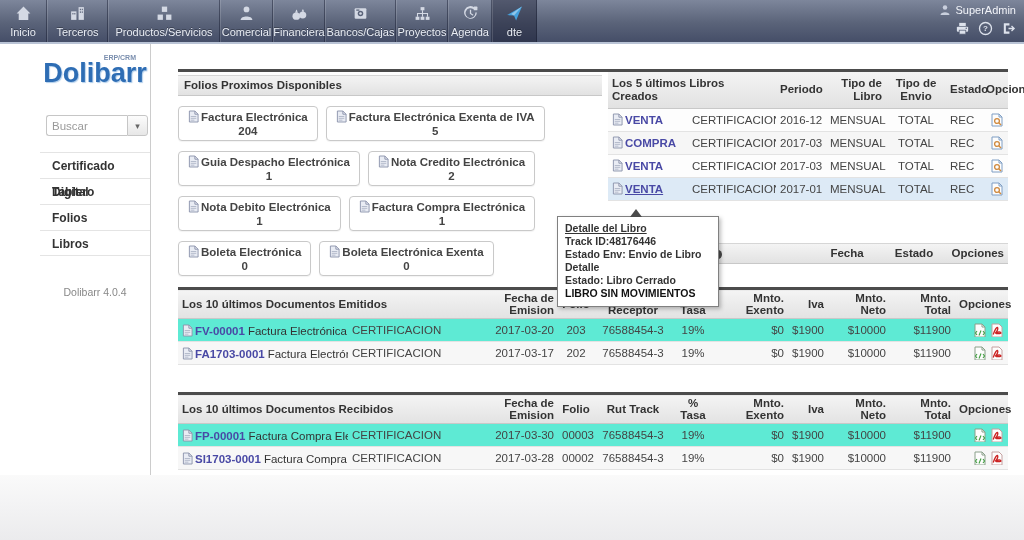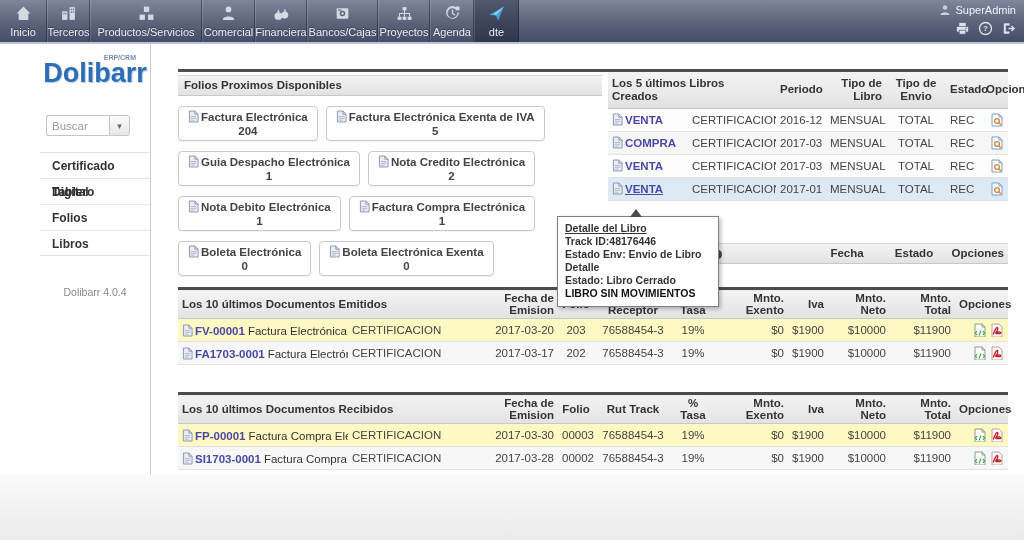--- a/index.html
+++ b/index.html
@@ -26,21 +26,21 @@
   .navicons { display:flex; gap:8px; justify-content:flex-end; margin-top:5px; }
   .navicons svg { width:15px; height:15px; fill:#dde2ec; cursor:pointer; }
 
   
   .sidebar { position:absolute; left:0; top:44px; width:151px; height:431px;
              background:#fff; border-right:1px solid #ccc;padding-left:40px; }
   .logo { text-align:center; margin-top:14px; position:relative; }
   .logo .big { font-size:27px; font-weight:bold; color:#2e6db4; letter-spacing:0px;
                text-shadow:1px 1px 1px rgba(120,170,220,.6); }
   .logo .sup { position:absolute; top:-4px; right:14px; font-size:7px; color:#7a8eae; font-weight:bold; }
-  .search { display:flex; margin:26px 20px 0 6px; height:21px; }
+  .search { display:flex; margin:26px 2px 0 6px; height:21px; }
   .search input { flex:1; min-width:0; border:1px solid #c6c6c6; border-right:none;
                   border-radius:3px 0 0 3px; padding:0 5px; font-size:11.5px; color:#444;
                   font-family:"Liberation Sans",sans-serif; }
   .search input::placeholder { color:#9a9a9a; }
   .search .drop { width:21px; border:1px solid #c6c6c6; border-radius:0 3px 3px 0;
                   background:linear-gradient(#fcfcfc,#e7e7e7); color:#666; font-size:9px;
                   display:flex; align-items:center; justify-content:center; cursor:pointer; }
   .menu { margin-top:16px; }
   .mitem { display:block; height:26px; line-height:26px; padding-left:12px; font-size:12px;
            font-weight:bold; color:#333; border-top:1px solid #e4e4e4; cursor:pointer; }
@@ -83,21 +83,21 @@
   
   .envios { position:absolute; left:608px; top:243px; width:400px; height:21px; line-height:19px; }
   .envios .hd { position:absolute; top:0; font-weight:bold; font-size:11.5px; color:#333; }
   .envios .dot { position:absolute; left:106px; top:6px; width:8px; height:9px;
                  background:#4a4a4a; border-radius:50%; }
 
   
   .docs { position:absolute; left:178px; width:830px; border-top:3px solid #4c4c4c; }
   .docs th { height:21px; }
   .docs td { height:23px; }
-  .docs tr.odd td { background:#fef9c3; }
+  .docs tr.odd td { background:#5eead4; }
   .docs tr.even td { background:#f7f7f7; }
   .docs .typ { margin-left:3px; color:#333; }
 
   
   .tooltip { position:absolute; left:557px; top:216px; width:162px; background:#fff;
              border:1px solid #808080; box-shadow:2px 2px 4px rgba(0,0,0,.25);
              padding:5px 7px 6px 7px; font-size:10.5px; font-weight:bold; color:#333;
              line-height:13px; z-index:50; }
   .tooltip .tt-title { text-decoration:underline; }
   .tooltip .tt-strong { color:#111; }
@@ -206,21 +206,21 @@
 
 <div class="app">
 
   <div class="topnav">
     <div class="tab" style="width:47px">
       <svg class="tico">
           <use href="#sym-home"></use>
         </svg>
       <span>Inicio</span>
     </div>
-    <div class="tab" style="width:43px">
+    <div class="tab" style="width:61px">
       <svg class="tico">
           <use href="#sym-company"></use>
         </svg>
       <span>Terceros</span>
     </div>
     <div class="tab" style="width:112px">
       <svg class="tico">
           <use href="#sym-products"></use>
         </svg>
       <span>Productos/Servicios</span>

